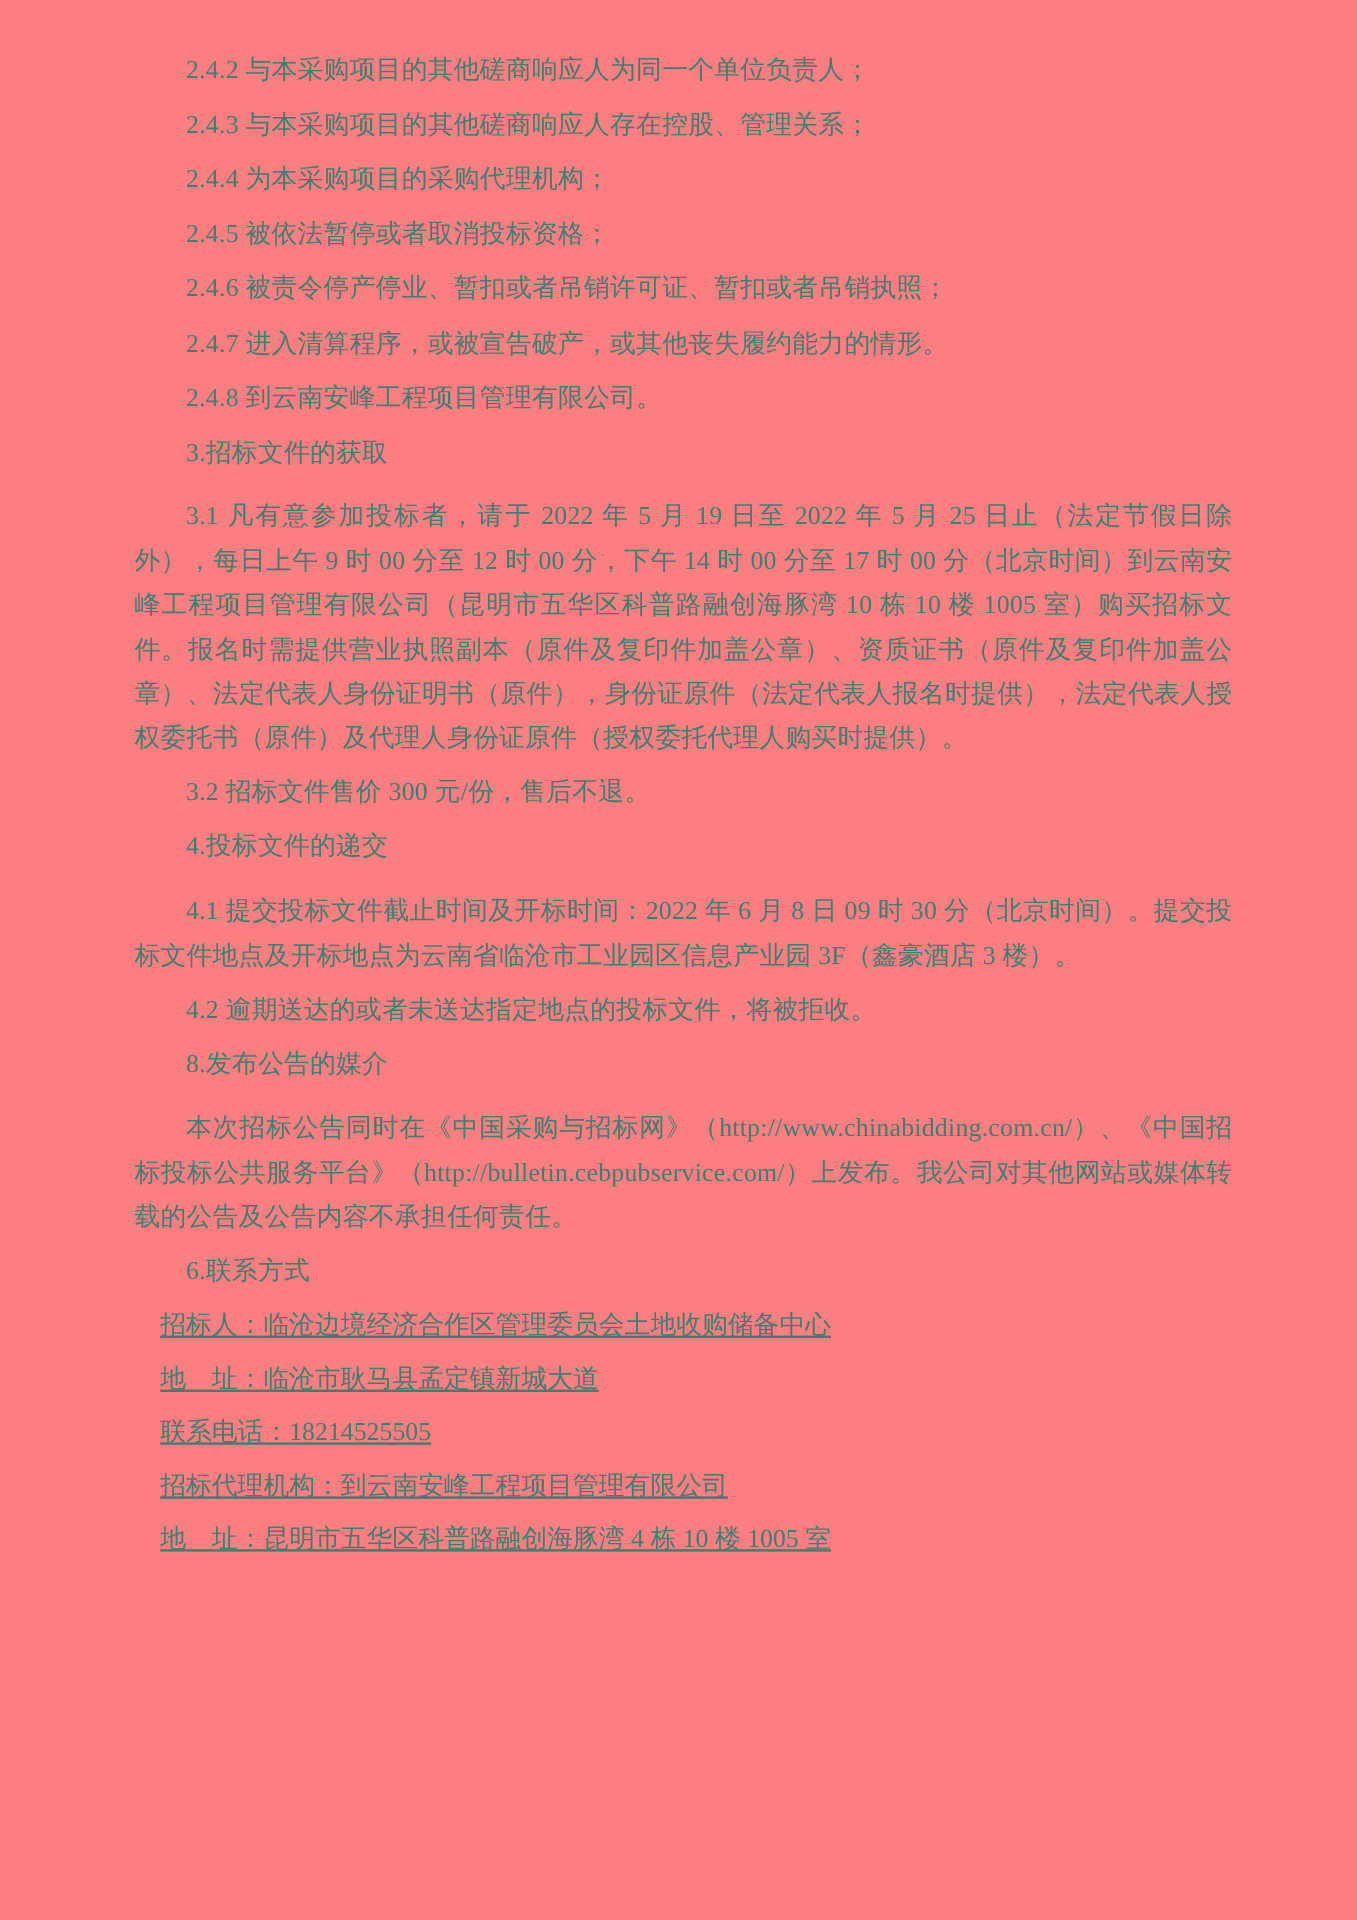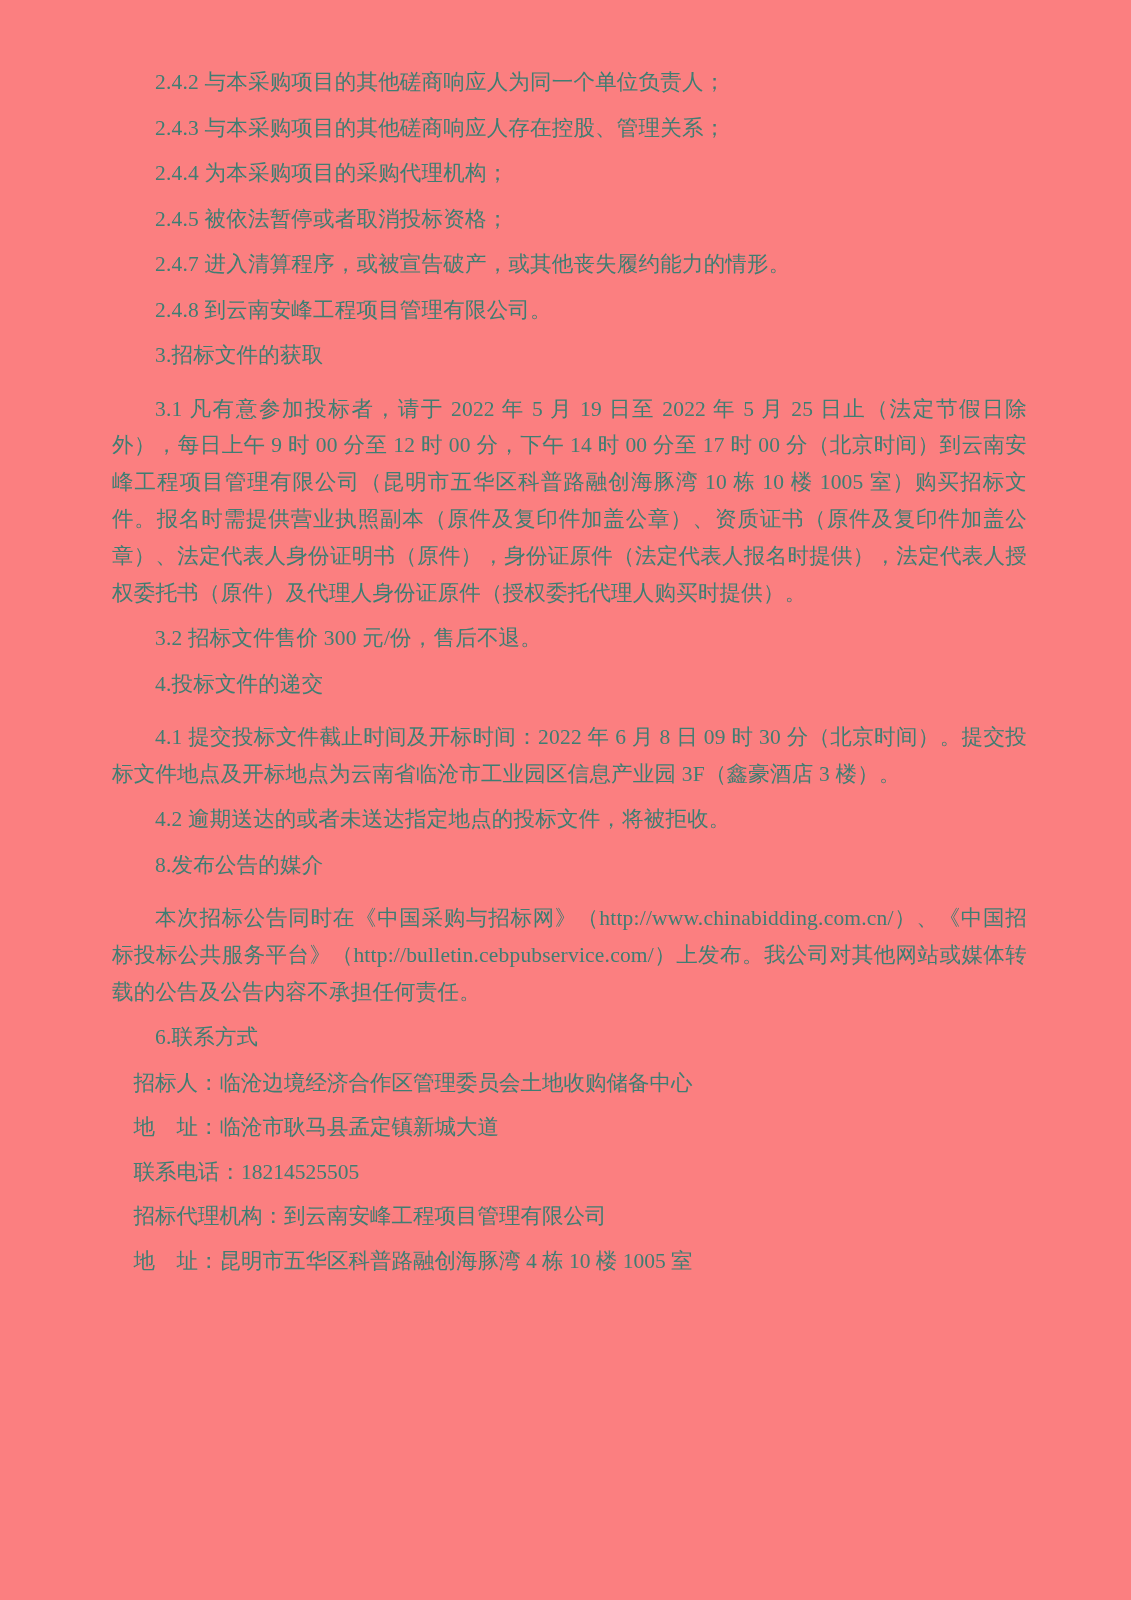--- a/index.html
+++ b/index.html
@@ -12,21 +12,21 @@
     background: #fb7f80;
     font-family: "Liberation Serif", "DejaVu Serif", serif;
     color: #3b7a6f;
     overflow: hidden;
   }
   .page {
     position: relative;
     width: 1131px;
     height: 1600px;
     box-sizing: border-box;
-    padding: 72px 104px 40px 112px;
+    padding: 48px 104px 40px 112px;
   }
   .doc-body {
     font-size: 21.5px;
     line-height: 1.0;
     color: #3f7d72;
   }
   p {
     margin: 0 0 25px 0;
     text-align: justify;
     text-justify: inter-ideograph;
@@ -38,32 +38,34 @@
   p.multi {
     line-height: 1.72;
     margin-bottom: 16px;
   }
   p.tight {
     margin-bottom: 24px;
   }
   .contact-line {
     margin: 0 0 23px 0;
     text-indent: 1em;
+    text-decoration: underline;
   }
 </style>
 </head>
 <body>
 
 <div class="page">
   <div class="doc-body">
 
     <p class="indent tight">2.4.2 与本采购项目的其他磋商响应人为同一个单位负责人；</p>
     <p class="indent tight">2.4.3 与本采购项目的其他磋商响应人存在控股、管理关系；</p>
     <p class="indent tight">2.4.4 为本采购项目的采购代理机构；</p>
     <p class="indent tight">2.4.5 被依法暂停或者取消投标资格；</p>
+    <p class="indent tight">2.4.6 被责令停产停业、暂扣或者吊销许可证、暂扣或者吊销执照；</p>
     <p class="indent tight">2.4.7 进入清算程序，或被宣告破产，或其他丧失履约能力的情形。</p>
     <p class="indent tight">2.4.8 到云南安峰工程项目管理有限公司。</p>
 
     <p class="indent tight">3.招标文件的获取</p>
     <p class="indent multi">3.1 凡有意参加投标者，请于 2022 年 5 月 19 日至 2022 年 5 月 25 日止（法定节假日除外），每日上午 9 时 00 分至 12 时 00 分，下午 14 时 00 分至 17 时 00 分（北京时间）到云南安峰工程项目管理有限公司（昆明市五华区科普路融创海豚湾 10 栋 10 楼 1005 室）购买招标文件。报名时需提供营业执照副本（原件及复印件加盖公章）、资质证书（原件及复印件加盖公章）、法定代表人身份证明书（原件），身份证原件（法定代表人报名时提供），法定代表人授权委托书（原件）及代理人身份证原件（授权委托代理人购买时提供）。</p>
     <p class="indent tight">3.2 招标文件售价 300 元/份，售后不退。</p>
 
     <p class="indent tight">4.投标文件的递交</p>
     <p class="indent multi">4.1 提交投标文件截止时间及开标时间：2022 年 6 月 8 日 09 时 30 分（北京时间）。提交投标文件地点及开标地点为云南省临沧市工业园区信息产业园 3F（鑫豪酒店 3 楼）。</p>
     <p class="indent tight">4.2 逾期送达的或者未送达指定地点的投标文件，将被拒收。</p>

